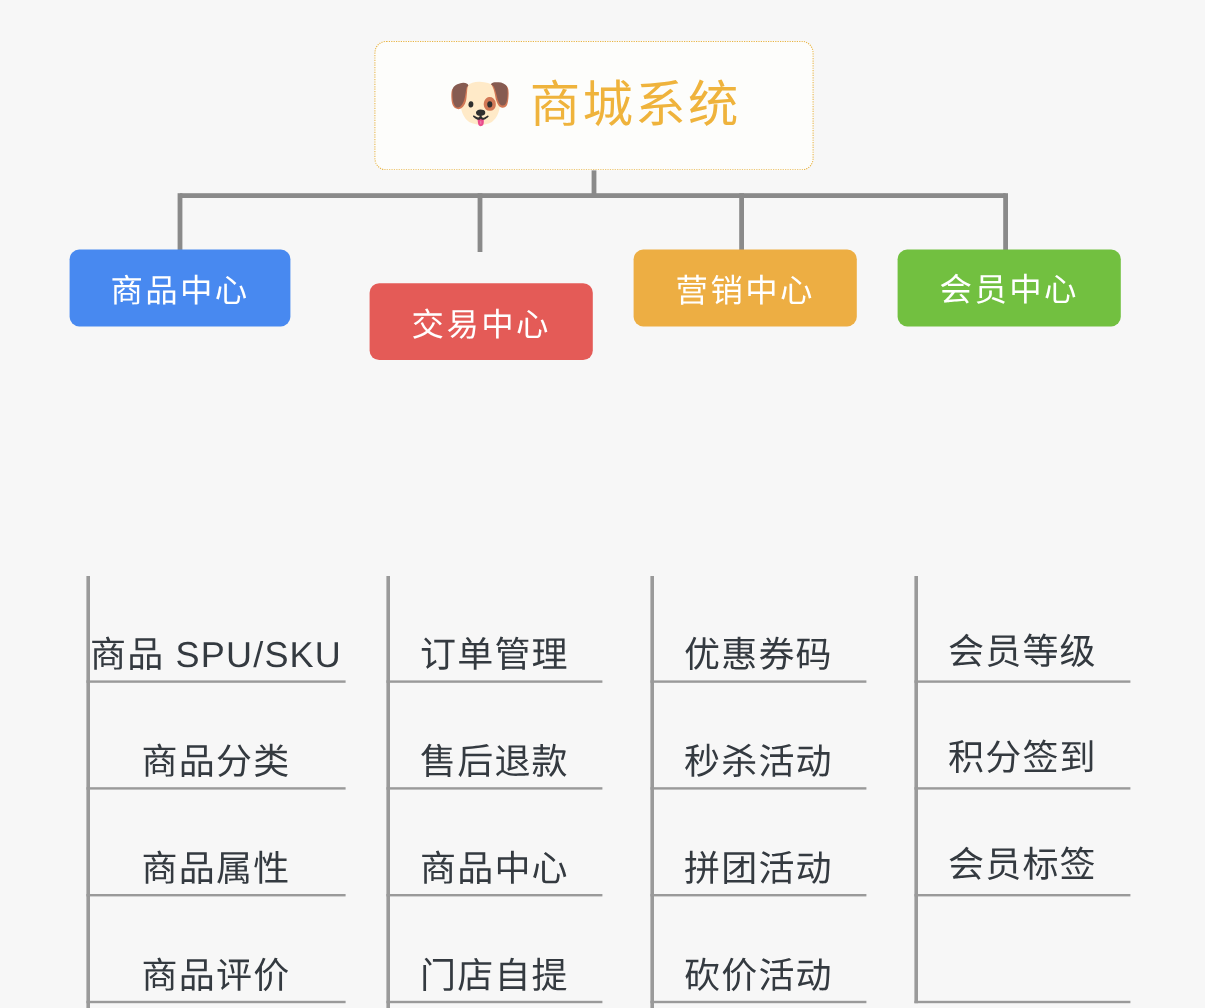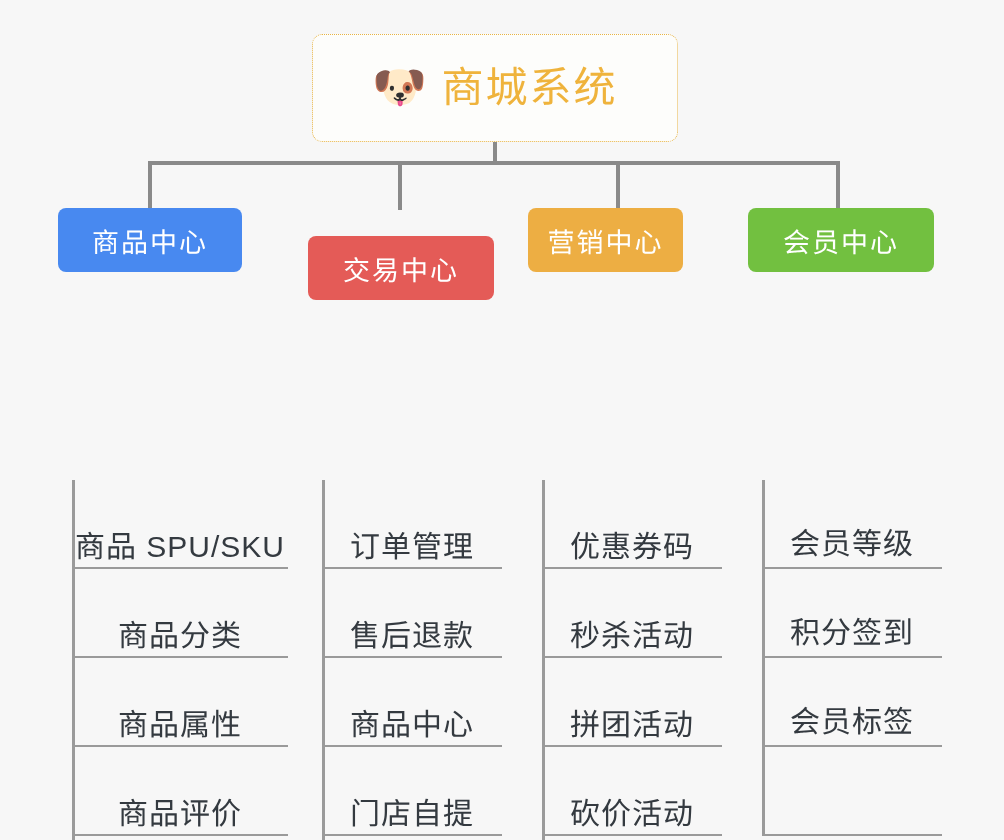--- a/index.html
+++ b/index.html
@@ -102,21 +102,21 @@
     display: flex;
     align-items: center;
     justify-content: center;
     color: #ffffff;
     font-size: 27px;
     letter-spacing: 2px;
     white-space: nowrap;
   }
   .col-0 .cat-header { width: 184px; }
   .col-1 .cat-header { width: 186px; }
-  .col-2 .cat-header { width: 155px; justify-content: center; }
+  .col-2 .cat-header { width: 186px; justify-content: center; }
   .col-3 .cat-header { width: 186px; }
 
   
   .leaf-list {
     position: absolute;
     top: 272px;
     
   }
   .leaf-list::before {
     content: "";

